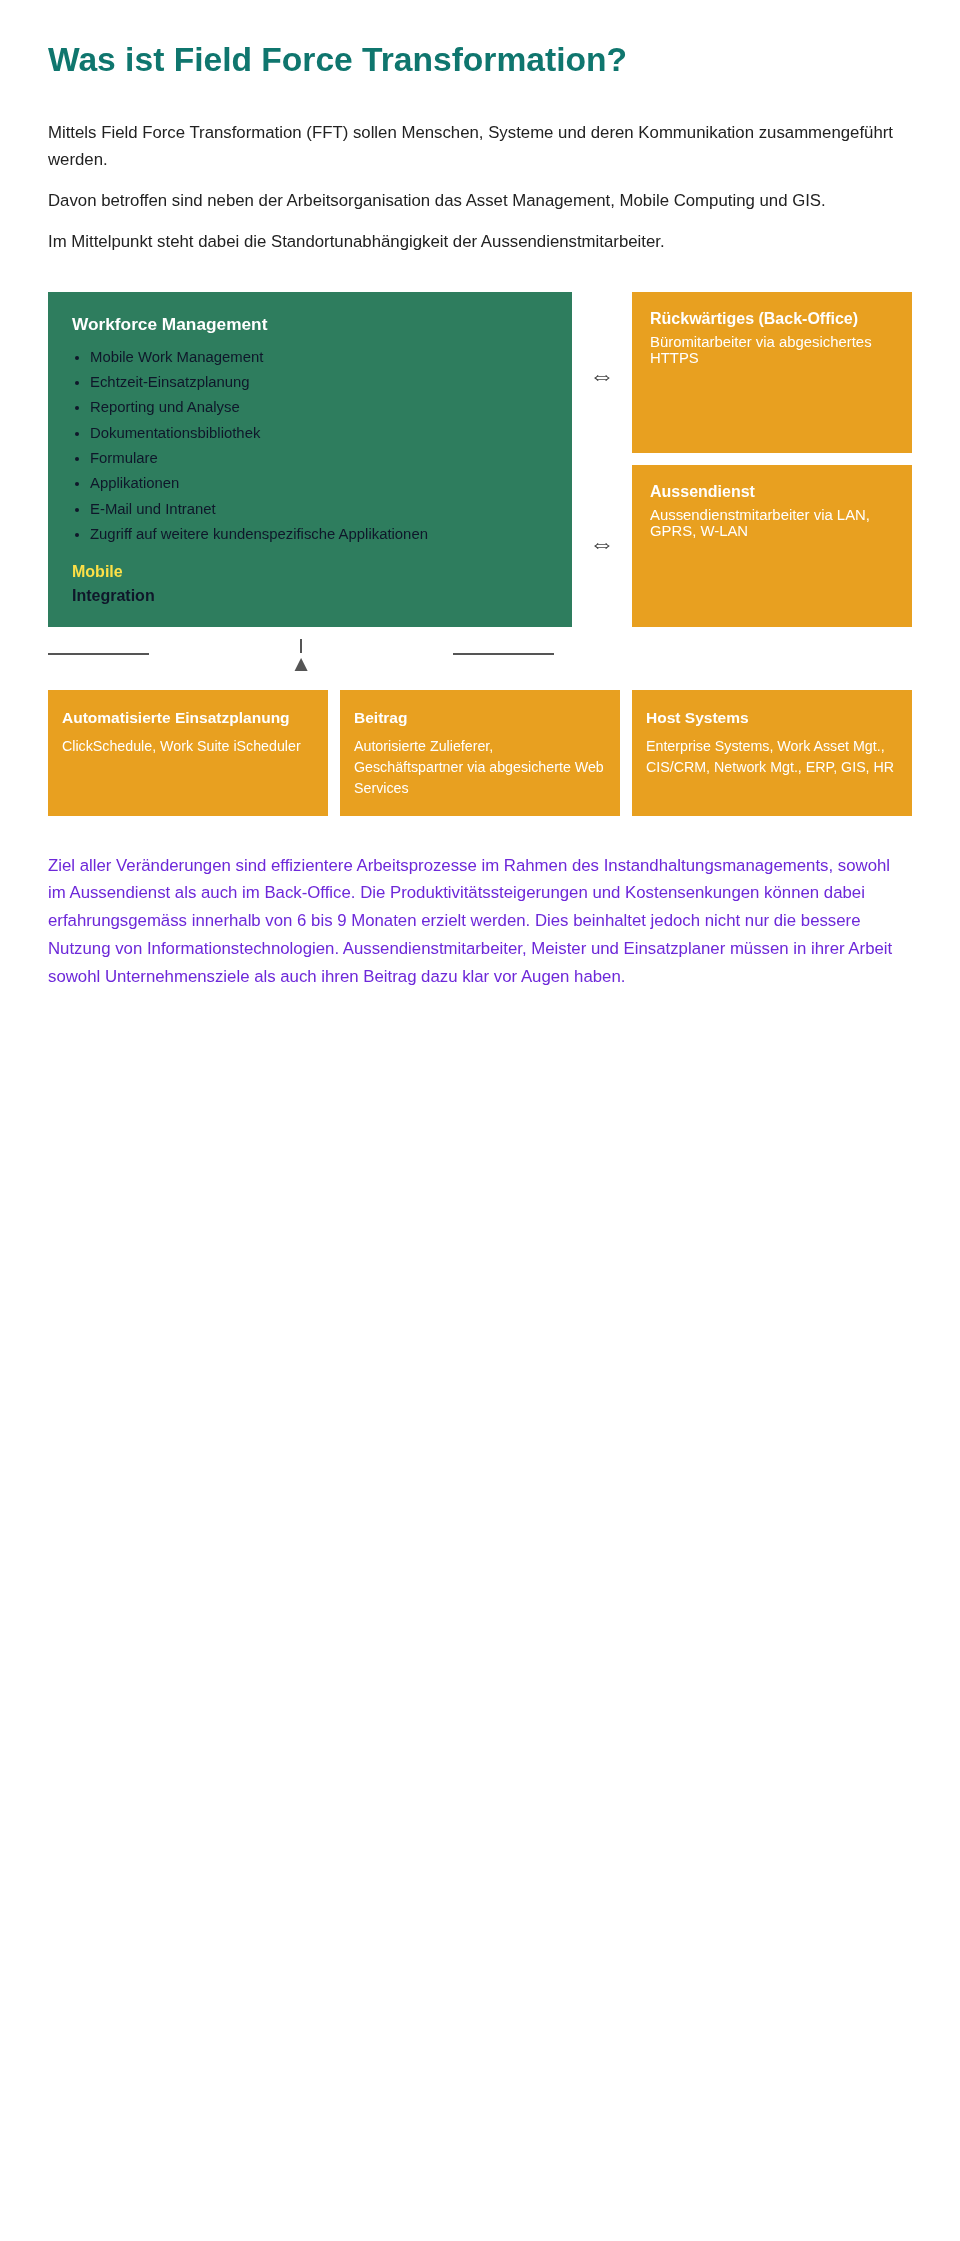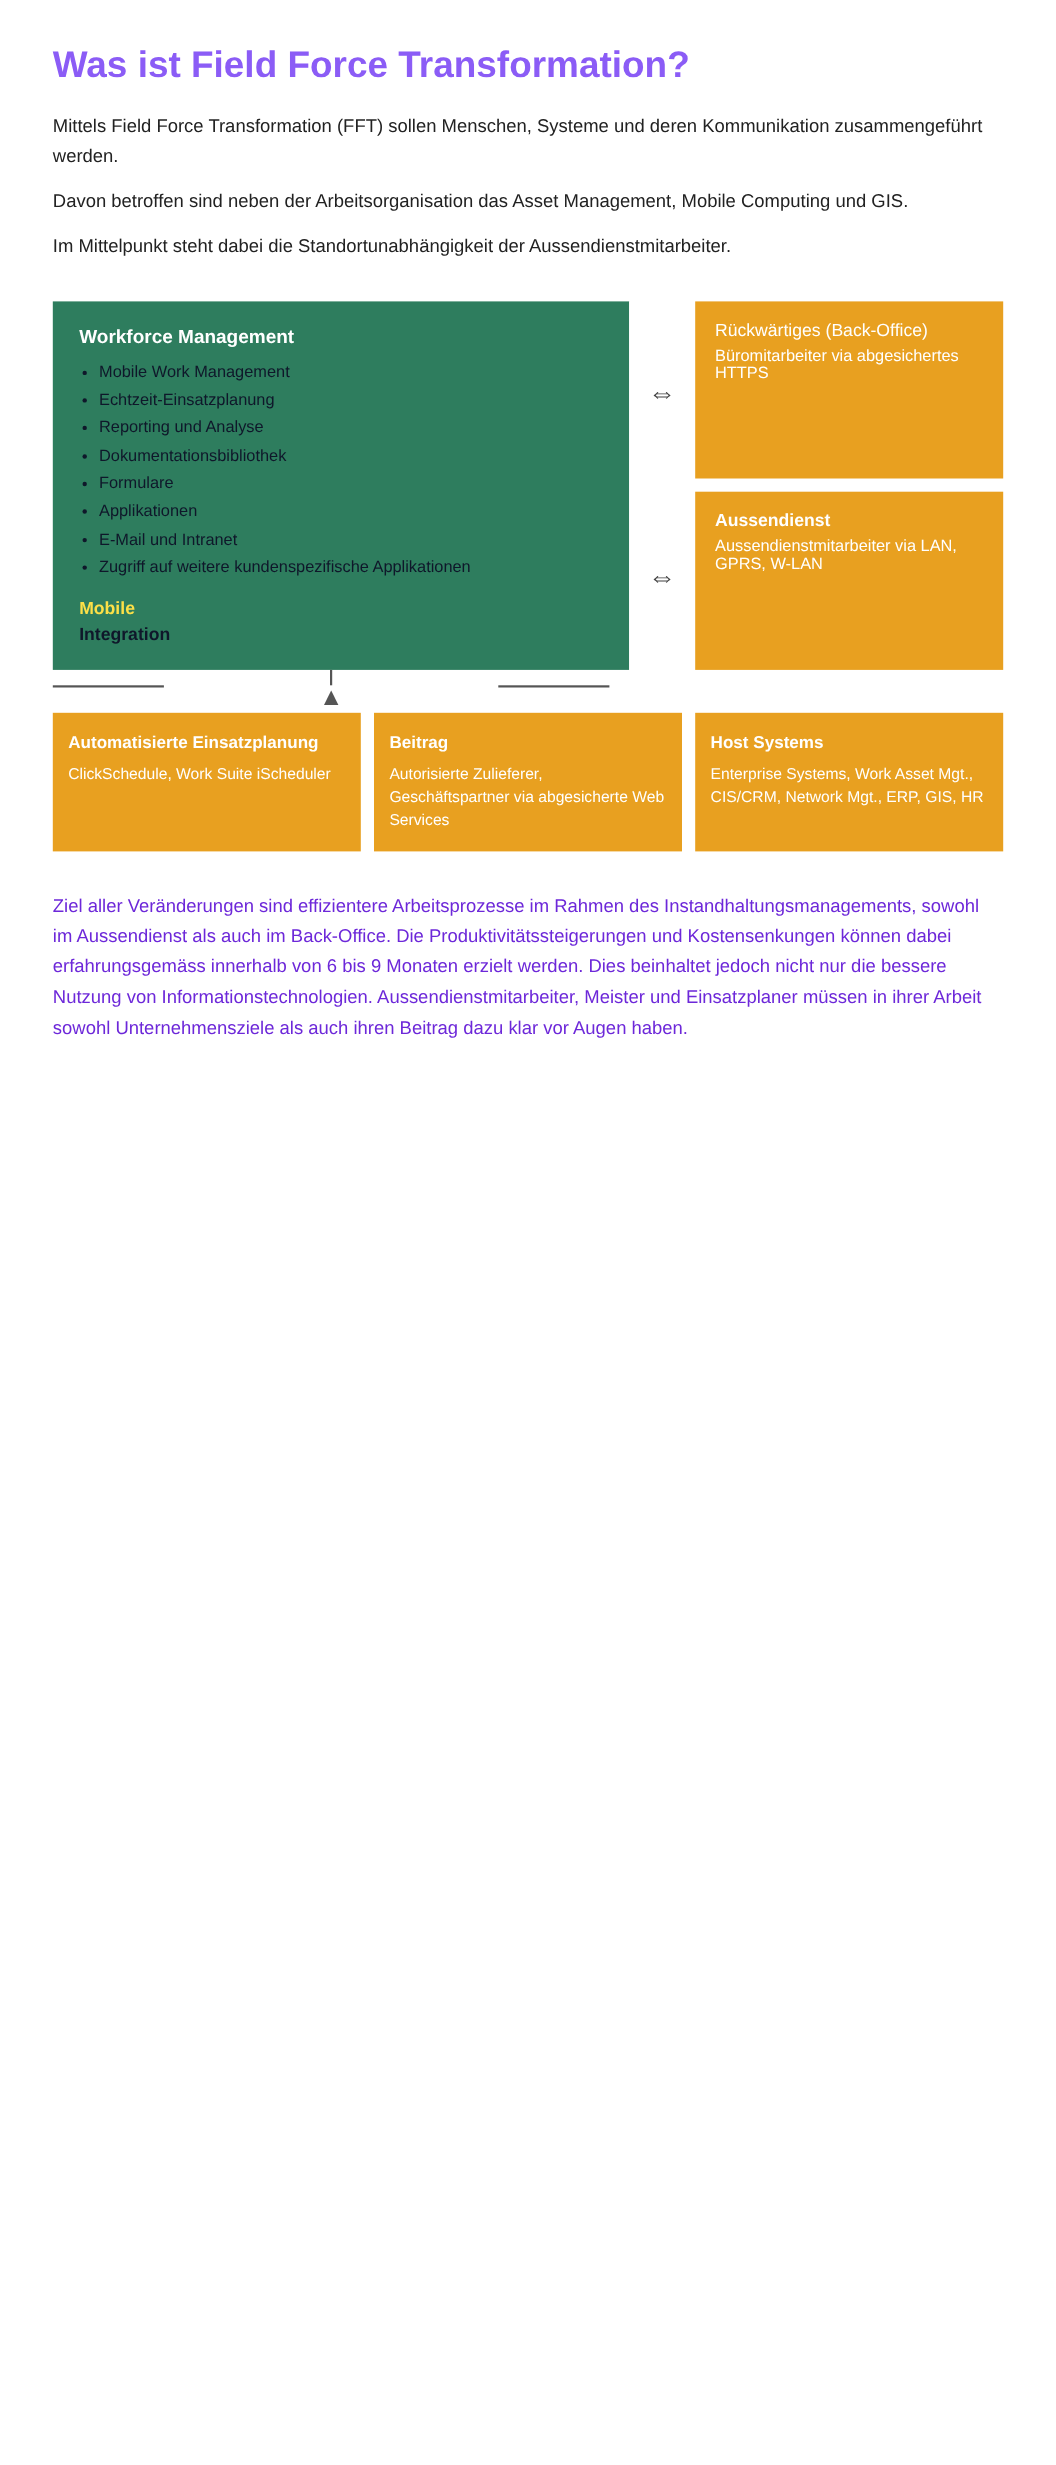--- a/index.html
+++ b/index.html
@@ -5,40 +5,40 @@
     * { box-sizing: border-box; margin: 0; padding: 0; }
     body {
       font-family: Arial, Helvetica, sans-serif;
       background: #ffffff;
       color: #222222;
       width: 960px;
       padding: 40px 48px;
     }
 
     .page-title {
-      color: #8b5cf6;
+      color: #0f766e;
       font-size: 2.1rem;
       font-weight: bold;
-      margin-bottom: 22px;
+      margin-bottom: 40px;
       line-height: 1.2;
     }
 
     .intro-text {
       font-size: 1.05rem;
       line-height: 1.6;
       margin-bottom: 14px;
       color: #222;
     }
 
     
     .diagram-wrapper {
       margin: 36px 0 36px 0;
       display: flex;
       flex-direction: column;
-      gap: 0;
+      gap: 12px;
     }
 
     .diagram-top {
       display: flex;
       flex-direction: row;
       align-items: stretch;
       gap: 0;
     }
 
     .wf-box {
@@ -109,21 +109,21 @@
 
     .backoffice-box {
       background: #e8a020;
       color: #fff;
       padding: 18px 18px;
       flex: 1;
       font-size: 0.93rem;
     }
 
     .backoffice-box .box-title {
-      font-weight: normal;
+      font-weight: bold;
       font-size: 1.0rem;
       margin-bottom: 6px;
       color: #fff;
     }
 
     .aussendienst-box {
       background: #e8a020;
       color: #fff;
       padding: 18px 18px;
       flex: 1;

